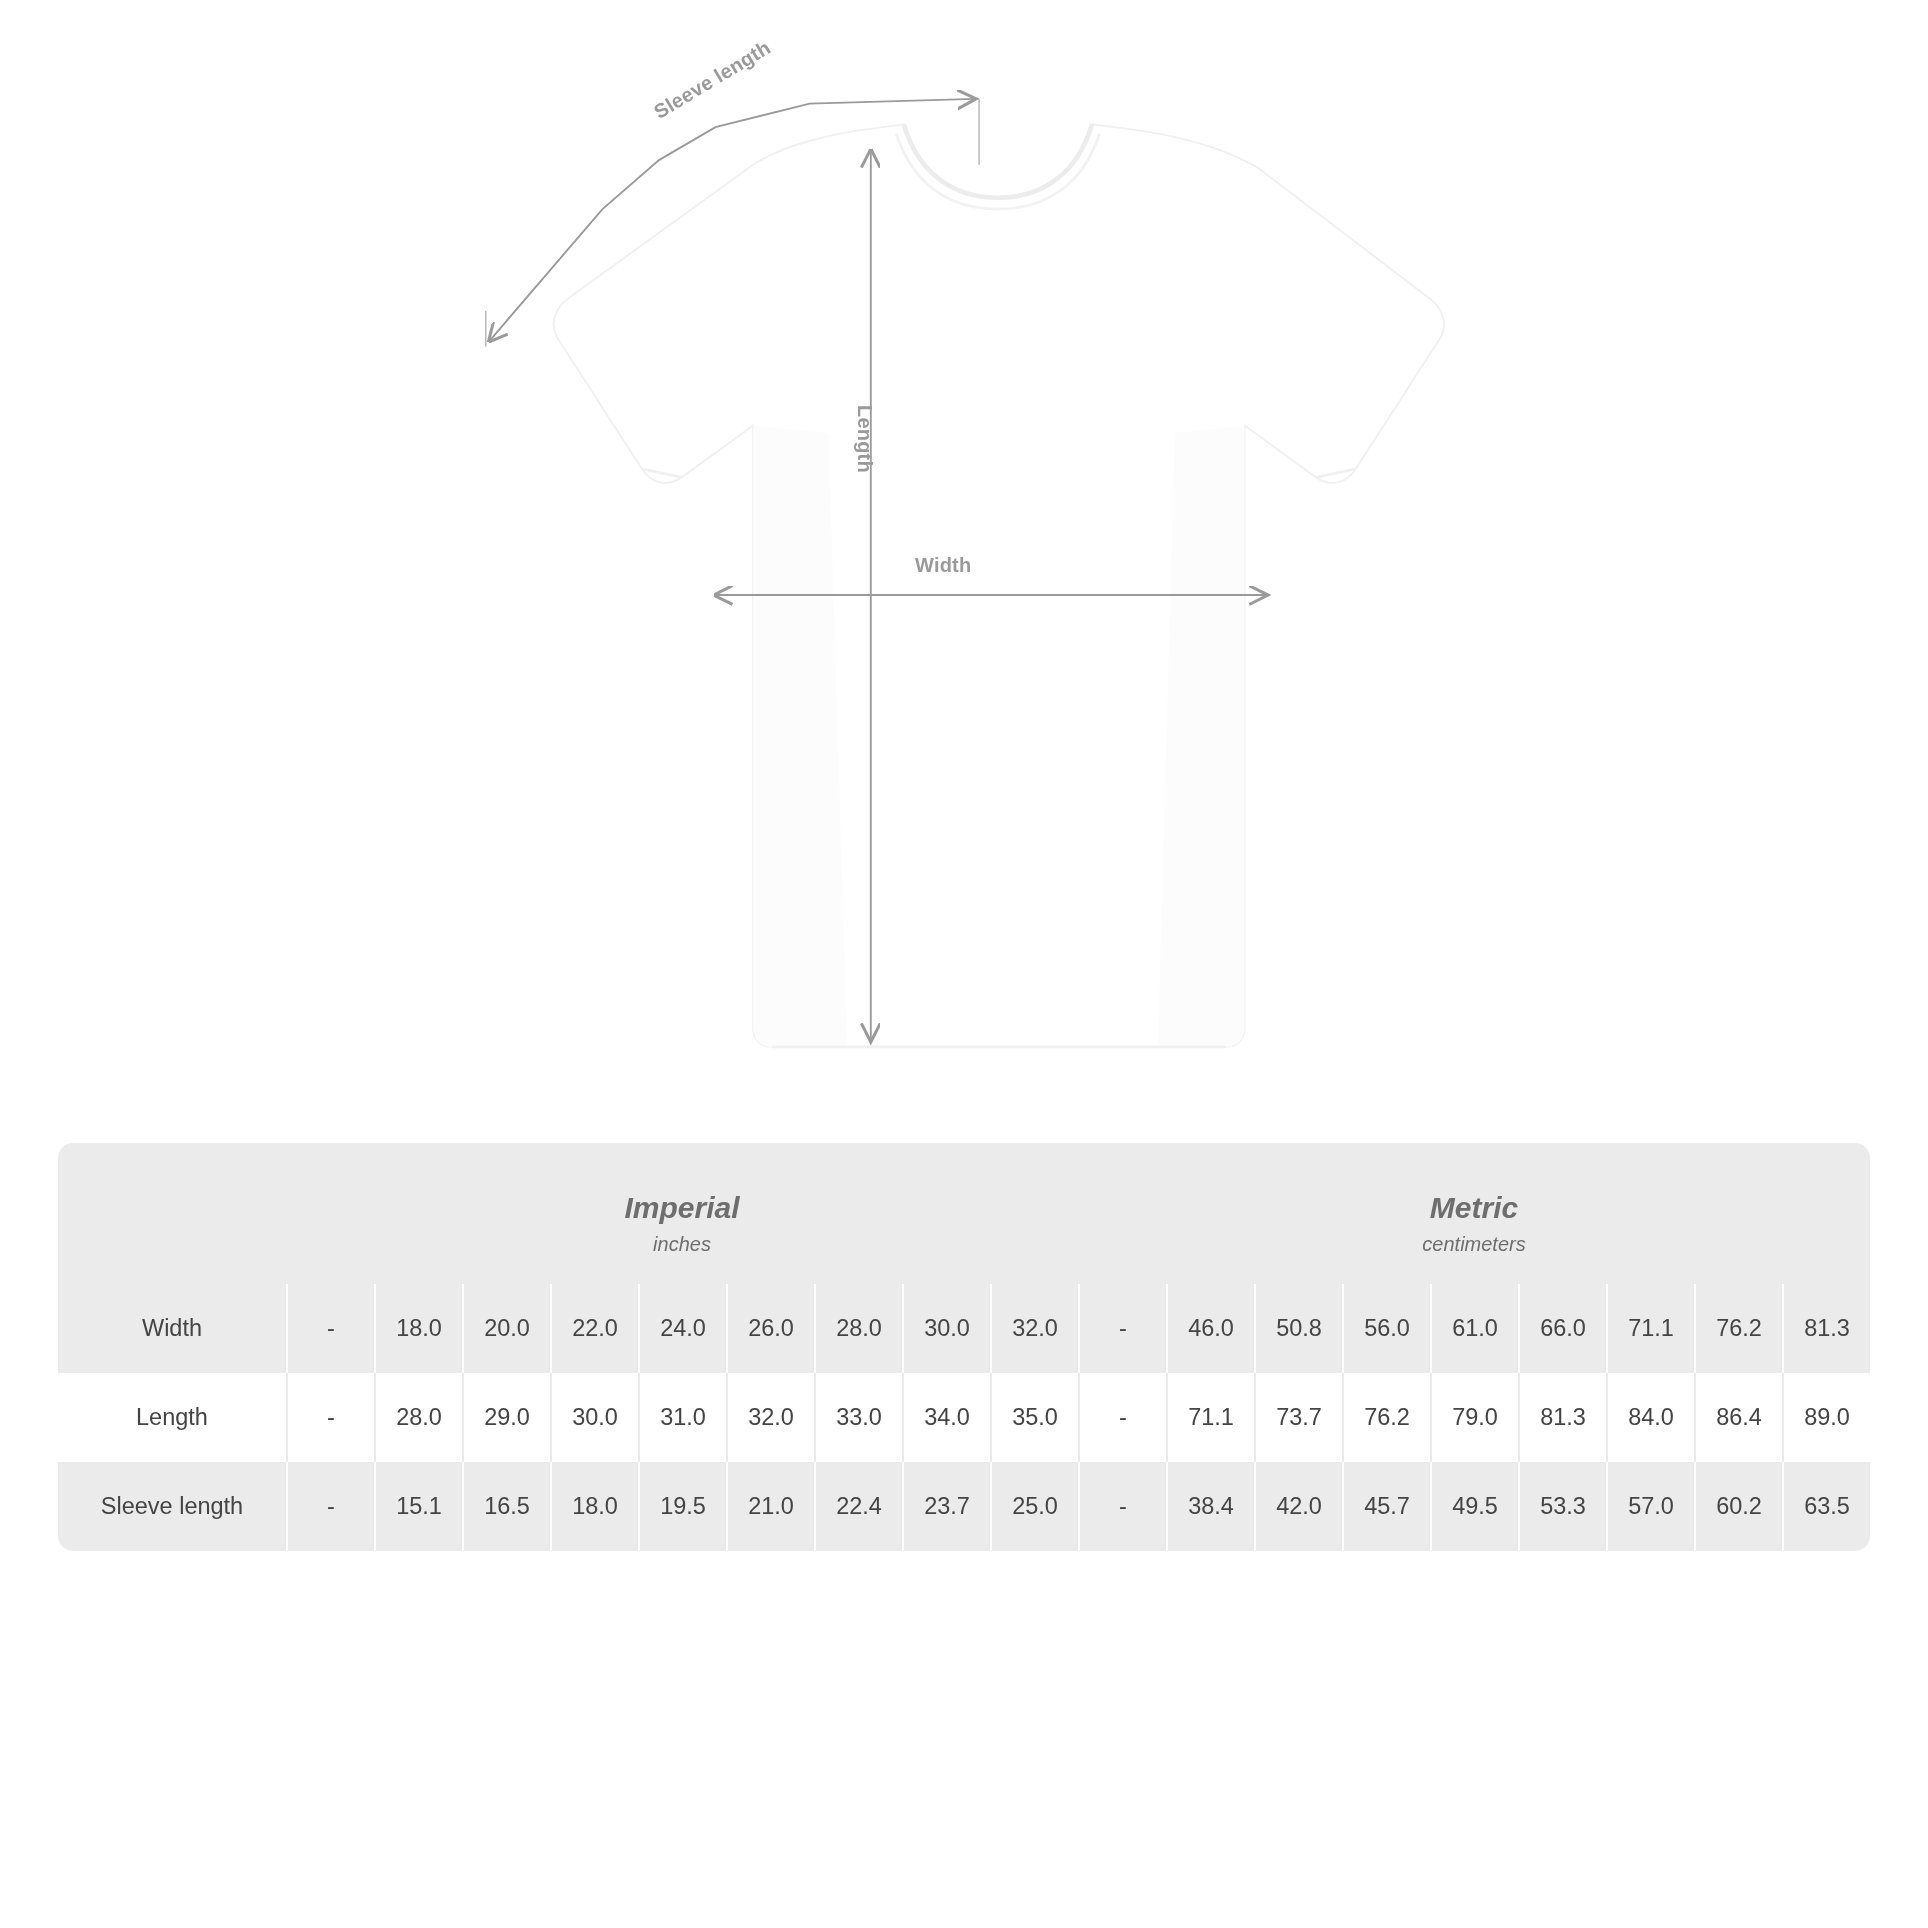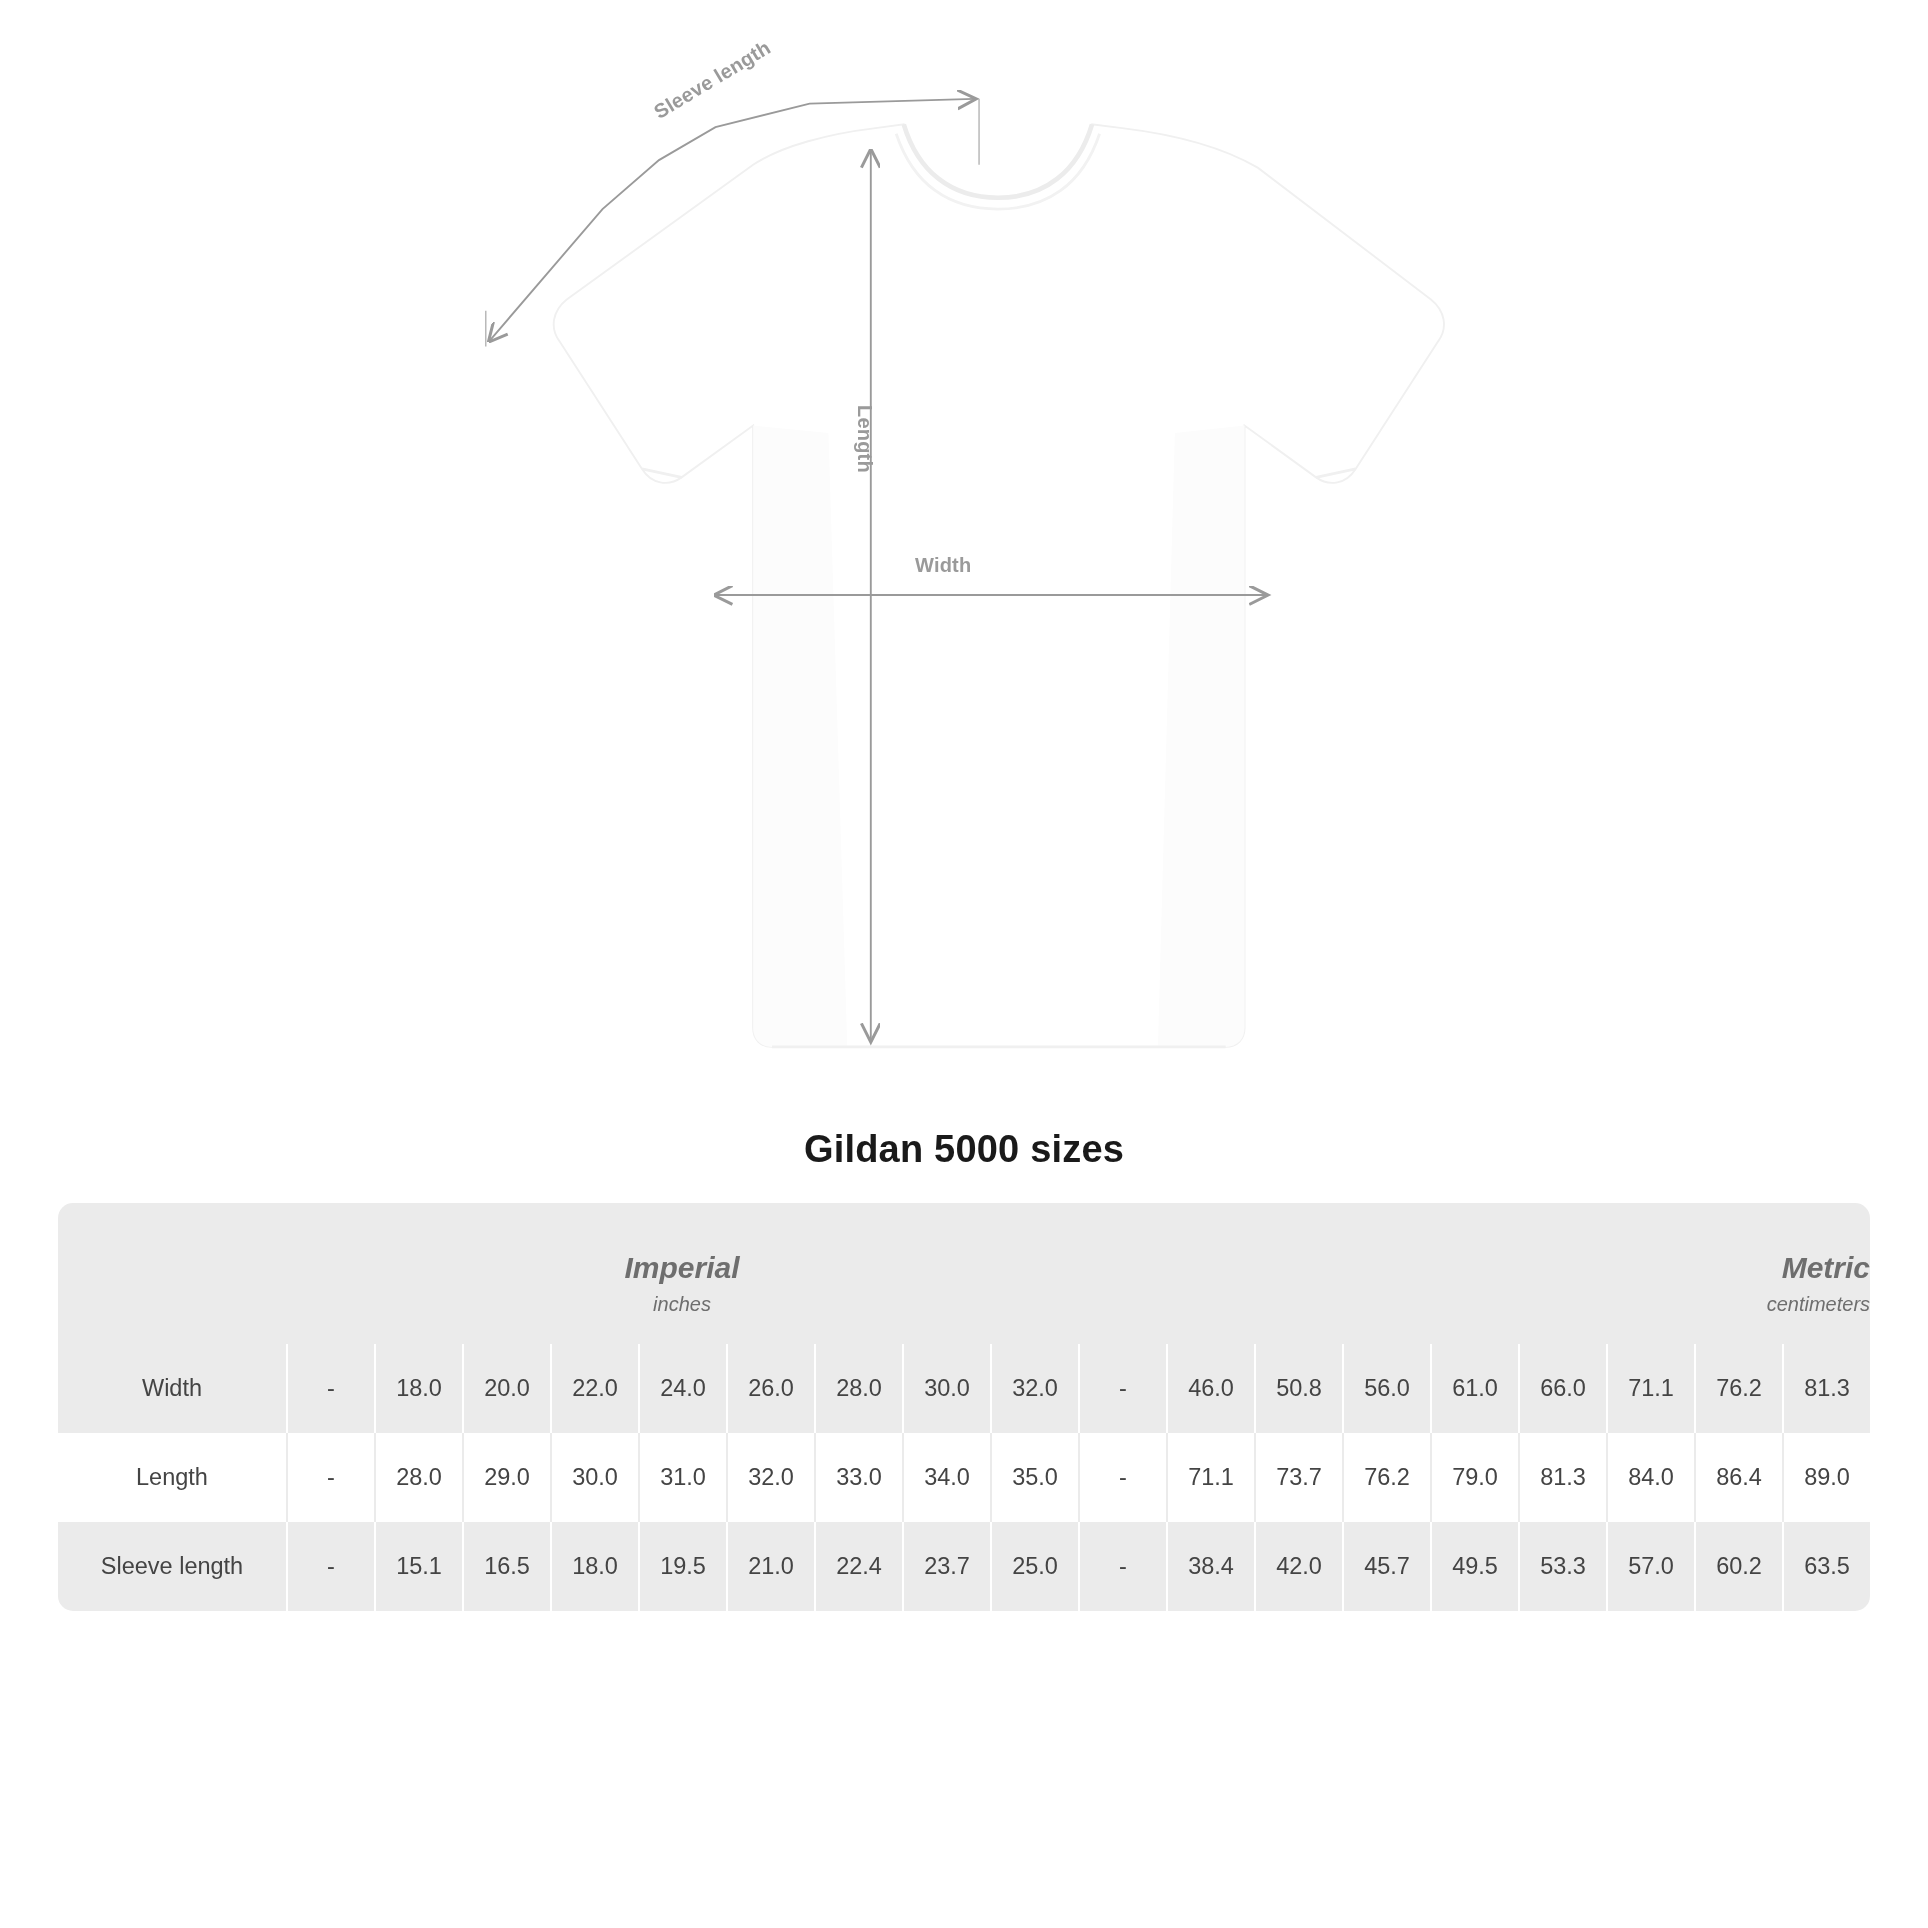--- a/index.html
+++ b/index.html
@@ -87,21 +87,21 @@
     text-align: center;
     vertical-align: middle;
     font-weight: normal;
   }
   
   .unit-cell {
     background: #ebebeb;
     height: 141px;
     padding-top: 20px;
   }
-  .unit-cell.last { border-top-right-radius: 15px; text-align: right; }
+  .unit-cell.last { border-top-right-radius: 15px; }
   .unit-name {
     font-size: 30px;
     font-weight: bold;
     font-style: italic;
     color: #6e6e6e;
   }
   .unit-sub {
     font-size: 20px;
     font-style: italic;
     color: #6e6e6e;
@@ -206,21 +206,20 @@
         <line x1="760" y1="632" x2="1345" y2="632" stroke="#9a9a9a" stroke-width="2" marker-start="url(#arrHs)" marker-end="url(#arrH)"></line>
       </g>
     </svg>
 
     <div class="dim-label label-sleeve">Sleeve length</div>
     <div class="dim-label label-length">Length</div>
     <div class="dim-label label-width">Width</div>
   </div>
 
   <div class="title-block">
-    <div class="chart-title">Gildan 5000 sizes</div>
   </div>
 
   <div class="table-wrap">
     <table class="size-table">
       <colgroup>
         <col style="width:228px">
         <col span="18" style="width:88px">
       </colgroup>
       <tbody>
         <tr>

